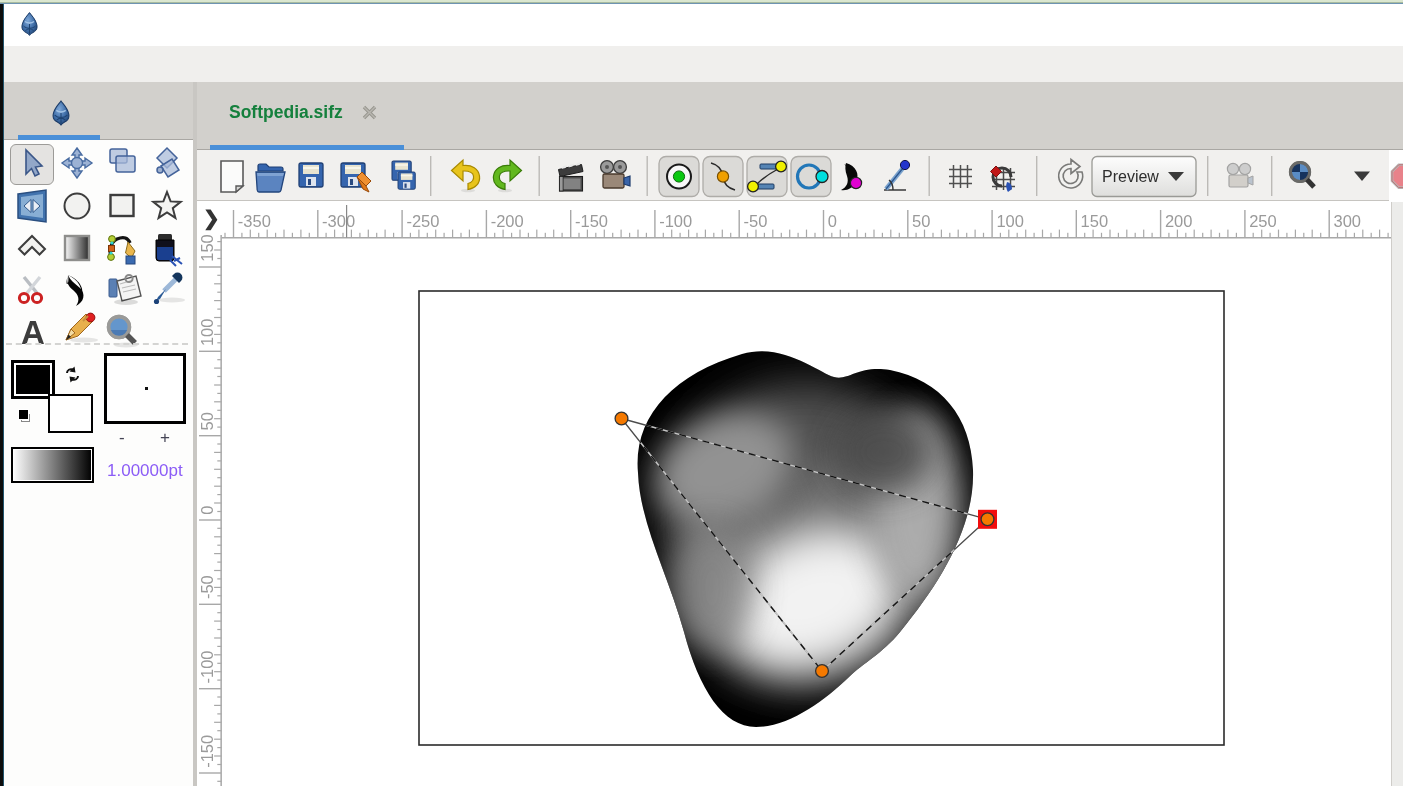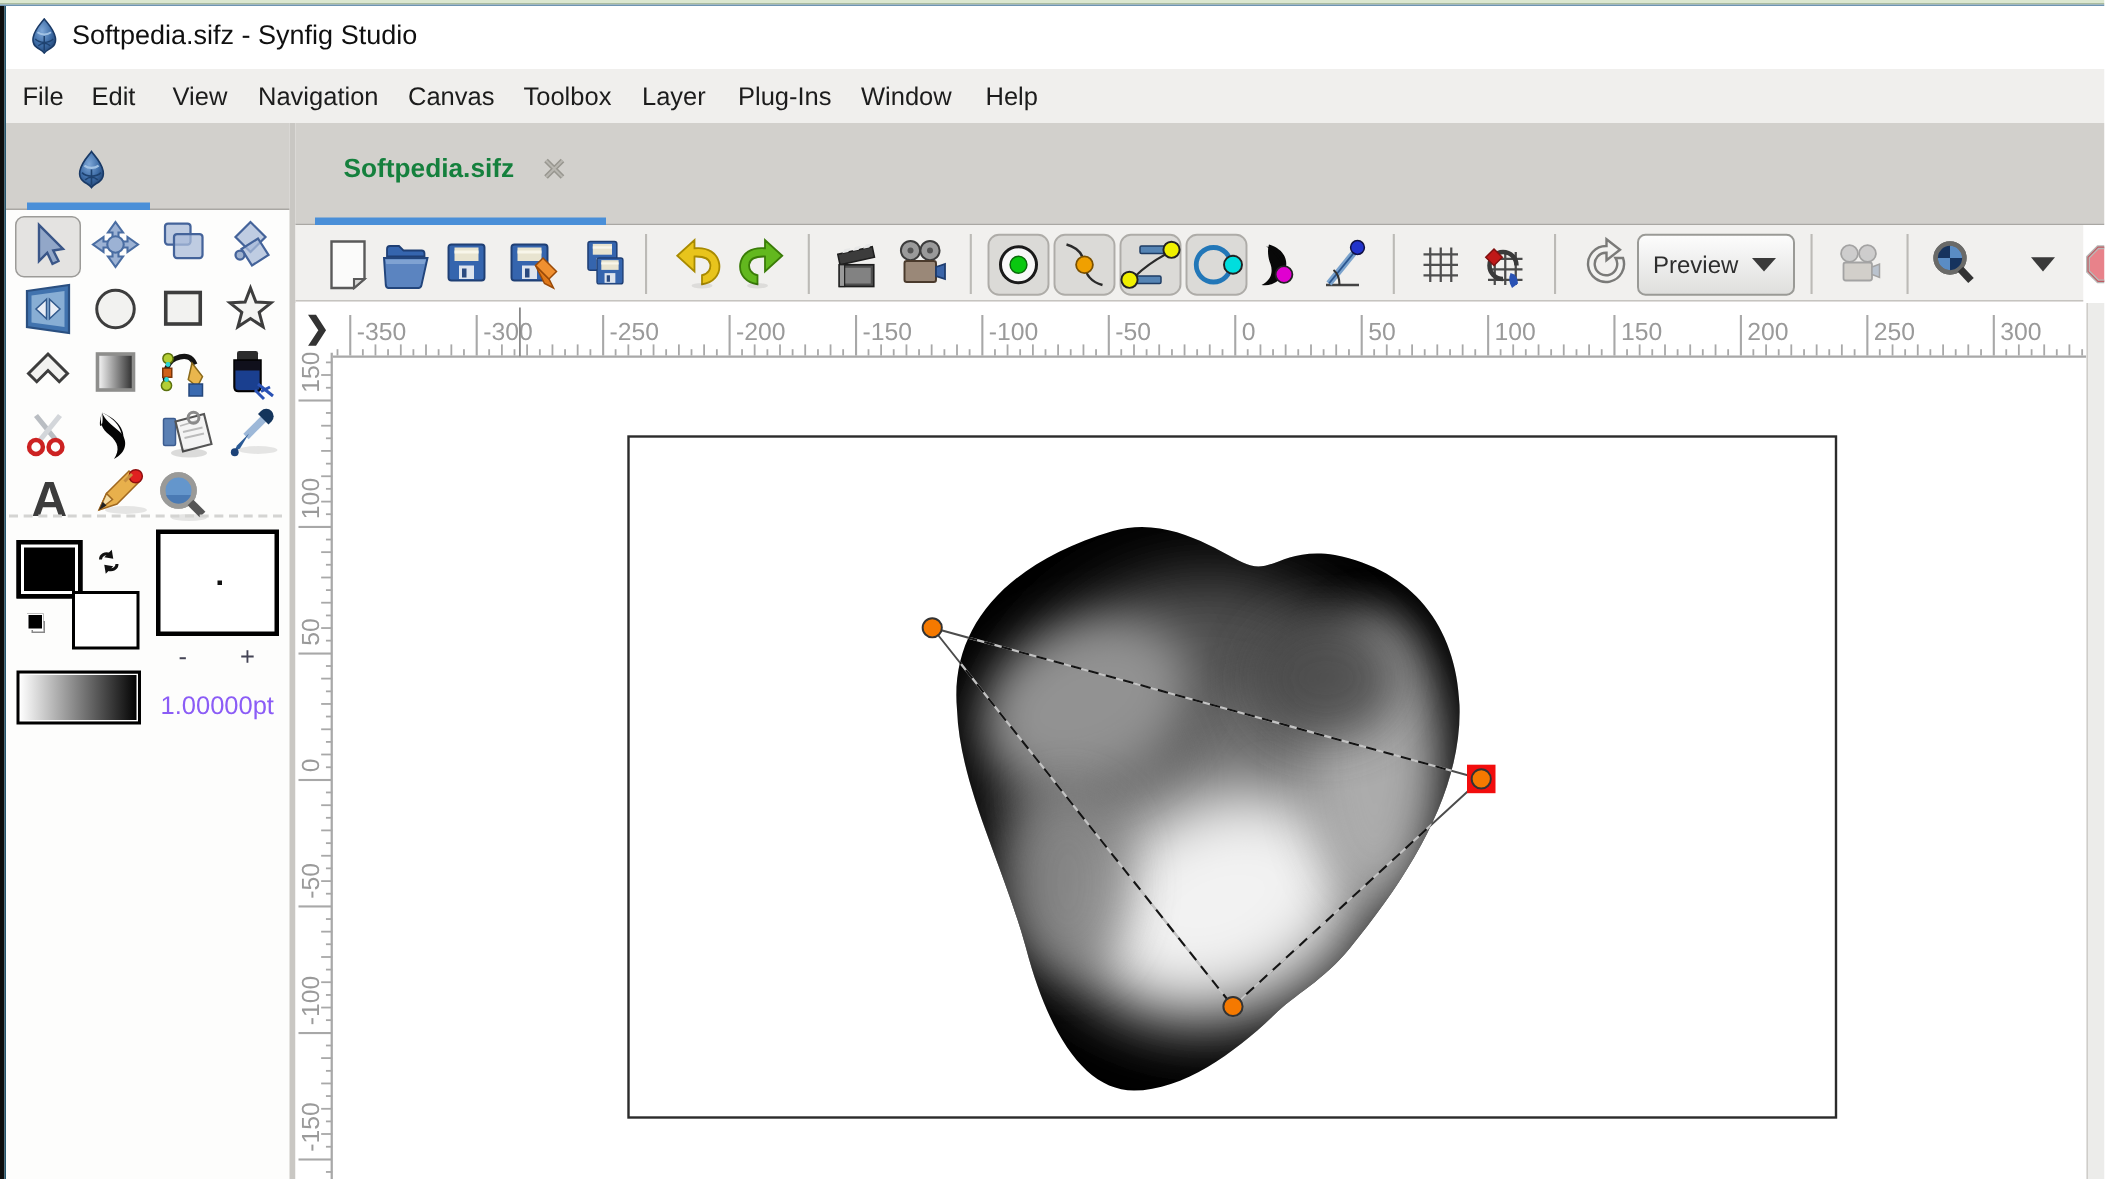--- a/index.html
+++ b/index.html
@@ -25,35 +25,22 @@
         <radialGradient id="lg1" cx="40%" cy="35%" r="75%">
       <stop offset="0" stop-color="#7fa8d8"></stop>
           <stop offset=".55" stop-color="#3f6ea8"></stop>
           <stop offset="1" stop-color="#1d3f6e"></stop>
     </radialGradient>
       </defs>
     <path d="M9.5 0.6 C11.5 3.5 15.6 7 16.9 13 C17.5 16.2 16.5 18.1 14.5 19.6 C12.5 21.1 10.8 21.4 9.5 23.4 C8.2 21.4 6.5 21.1 4.5 19.6 C2.5 18.1 1.5 16.2 2.1 13 C3.4 7 7.5 3.5 9.5 0.6 Z" fill="url(#lg1)" stroke="#1a3a66" stroke-width="1"></path>
     <path d="M5 9.5 C7.5 11.5 11.5 11.5 14 9.5" fill="none" stroke="#a8c8e8" stroke-width="1.4" opacity="0.9"></path>
     <path d="M3.5 14 C6.5 17 12.5 17 15.5 14 M5.5 18.5 C8 16.5 11 16.5 13.5 18.5 M9.5 12 L9.5 22" fill="none" stroke="#1e4270" stroke-width="1"></path>
   </svg>
-  <div class="abs" style="left:48px;top:13px;font-size:18px;color:#101010;">Softpedia.sifz - Synfig Studio</div>
 
   <div class="abs" style="left:4px;top:46px;width:1399px;height:36px;background:#f0efed"></div>
-  <div class="abs" style="top:55px;left:0;width:1403px;height:26px;font-size:17px;color:#1c1c1c;white-space:nowrap;">
-    <span class="abs" style="left:15px">File</span>
-    <span class="abs" style="left:61px">Edit</span>
-    <span class="abs" style="left:115px">View</span>
-    <span class="abs" style="left:172px">Navigation</span>
-    <span class="abs" style="left:272px">Canvas</span>
-    <span class="abs" style="left:349px">Toolbox</span>
-    <span class="abs" style="left:428px">Layer</span>
-    <span class="abs" style="left:492px">Plug-Ins</span>
-    <span class="abs" style="left:574px">Window</span>
-    <span class="abs" style="left:657px">Help</span>
-  </div>
 
   <div class="abs" style="left:4px;top:82px;width:189px;height:58px;background:#d2d0cc;border-bottom:1px solid #a9a7a3"></div>
   <svg class="abs" style="left:51px;top:100px" width="20" height="26" viewBox="0 0 19 24">
     <defs>
         <radialGradient id="lg2" cx="40%" cy="35%" r="75%">
       <stop offset="0" stop-color="#7fa8d8"></stop>
           <stop offset=".55" stop-color="#3f6ea8"></stop>
           <stop offset="1" stop-color="#1d3f6e"></stop>
     </radialGradient>
       </defs>

